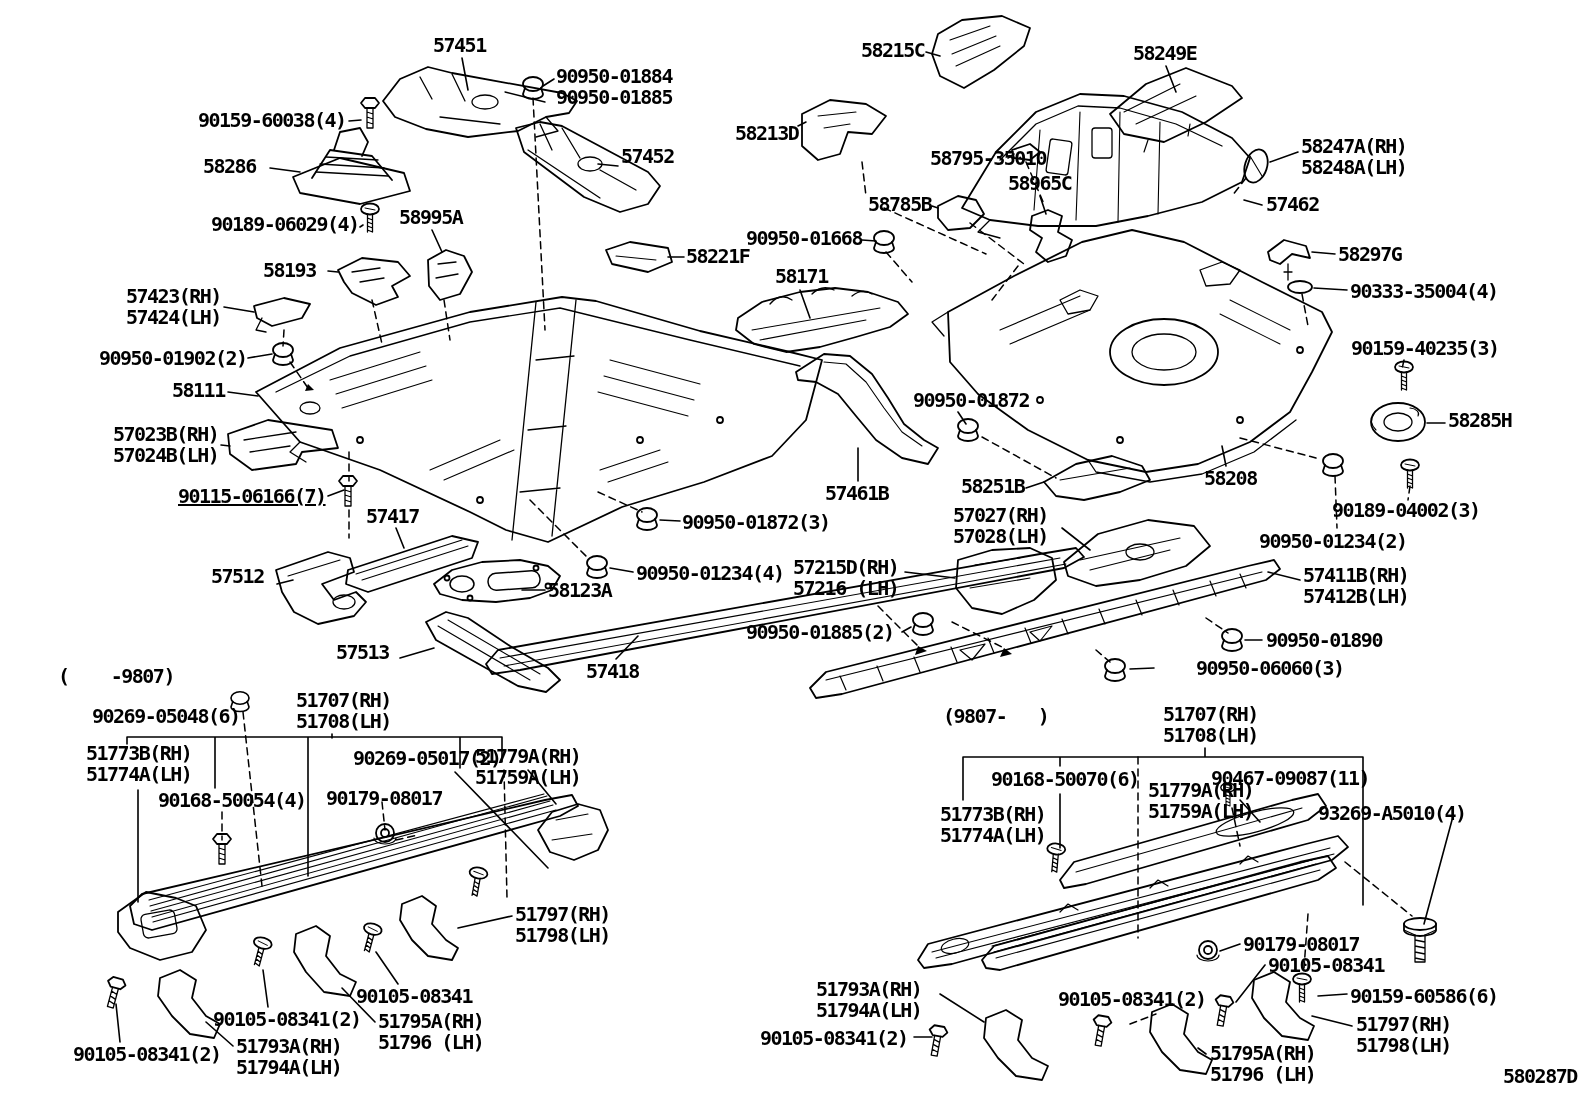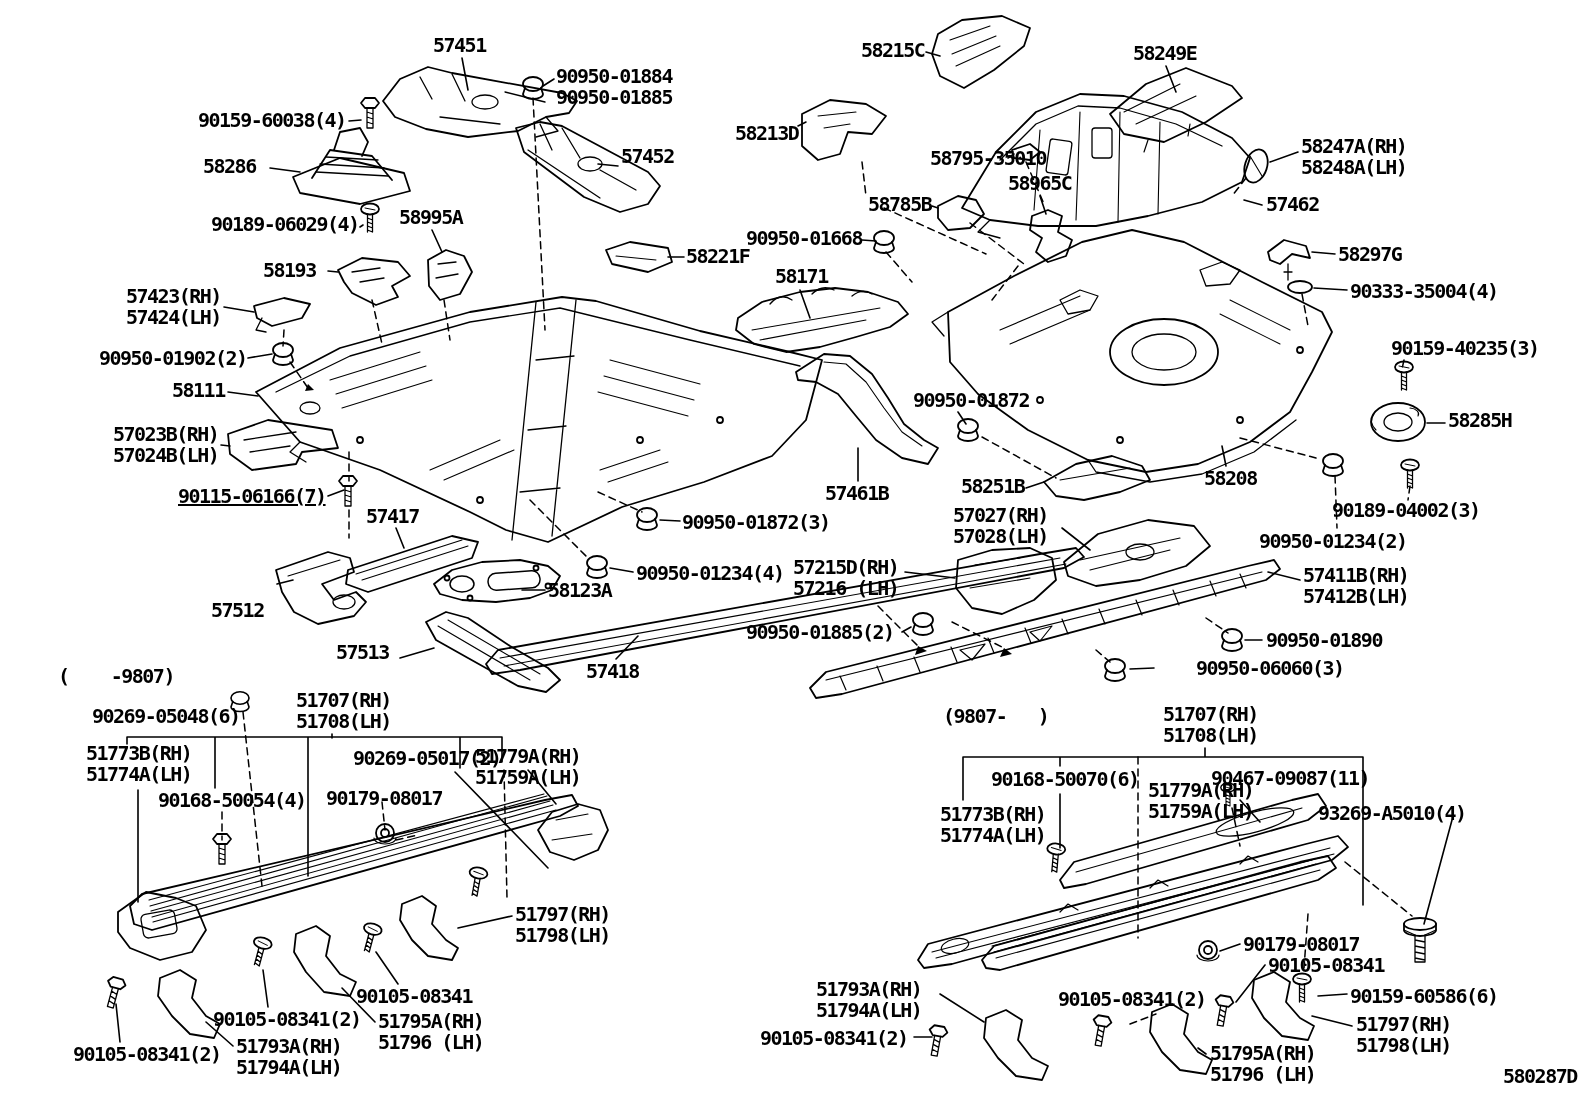--- a/index.html
+++ b/index.html
@@ -329,40 +329,40 @@
       <div class="plabel" style="left: 203px; top: 156px;"><div>58286</div></div>
       <div class="plabel" style="left: 211px; top: 214px;"><div>90189-06029(4)</div></div>
       <div class="plabel" style="left: 399px; top: 207px;"><div>58995A</div></div>
       <div class="plabel" style="left: 263px; top: 260px;"><div>58193</div></div>
       <div class="plabel" style="left: 126px; top: 286px;"><div>57423(RH)</div><div>57424(LH)</div></div>
       <div class="plabel" style="left: 99px; top: 348px;"><div>90950-01902(2)</div></div>
       <div class="plabel" style="left: 172px; top: 380px;"><div>58111</div></div>
       <div class="plabel" style="left: 113px; top: 424px;"><div>57023B(RH)</div><div>57024B(LH)</div></div>
       <div class="plabel" style="left: 178px; top: 486px; text-decoration: underline;"><div>90115-06166(7)</div></div>
       <div class="plabel" style="left: 366px; top: 506px;"><div>57417</div></div>
-      <div class="plabel" style="left: 211px; top: 566px; margin-top: 34px;"><div>57512</div></div>
+      <div class="plabel" style="left: 211px; top: 566px;"><div>57512</div></div>
       <div class="plabel" style="left: 548px; top: 580px;"><div>58123A</div></div>
       <div class="plabel" style="left: 336px; top: 642px;"><div>57513</div></div>
       <div class="plabel" style="left: 586px; top: 661px;"><div>57418</div></div>
       <div class="plabel" style="left: 682px; top: 512px;"><div>90950-01872(3)</div></div>
       <div class="plabel" style="left: 636px; top: 563px;"><div>90950-01234(4)</div></div>
       <div class="plabel" style="left: 861px; top: 40px;"><div>58215C</div></div>
       <div class="plabel" style="left: 1133px; top: 43px;"><div>58249E</div></div>
       <div class="plabel" style="left: 735px; top: 116px; margin-top: 7px;"><div>58213D</div></div>
       <div class="plabel" style="left: 891px; top: 148px; margin-left: 39px;"><div>58795-35010</div></div>
       <div class="plabel" style="left: 1008px; top: 173px;"><div>58965C</div></div>
       <div class="plabel" style="left: 868px; top: 194px;"><div>58785B</div></div>
       <div class="plabel" style="left: 746px; top: 228px;"><div>90950-01668</div></div>
       <div class="plabel" style="left: 686px; top: 246px;"><div>58221F</div></div>
       <div class="plabel" style="left: 775px; top: 266px;"><div>58171</div></div>
       <div class="plabel" style="left: 1301px; top: 136px;"><div>58247A(RH)</div><div>58248A(LH)</div></div>
       <div class="plabel" style="left: 1266px; top: 194px;"><div>57462</div></div>
       <div class="plabel" style="left: 1338px; top: 244px;"><div>58297G</div></div>
       <div class="plabel" style="left: 1350px; top: 281px;"><div>90333-35004(4)</div></div>
-      <div class="plabel" style="left: 1351px; top: 338px; margin-left: 40px;"><div>90159-40235(3)</div></div>
+      <div class="plabel" style="left: 1351px; top: 338px;"><div>90159-40235(3)</div></div>
       <div class="plabel" style="left: 1448px; top: 410px;"><div>58285H</div></div>
       <div class="plabel" style="left: 913px; top: 390px;"><div>90950-01872</div></div>
       <div class="plabel" style="left: 825px; top: 483px;"><div>57461B</div></div>
       <div class="plabel" style="left: 961px; top: 476px;"><div>58251B</div></div>
       <div class="plabel" style="left: 953px; top: 505px;"><div>57027(RH)</div><div>57028(LH)</div></div>
       <div class="plabel" style="left: 1204px; top: 468px;"><div>58208</div></div>
       <div class="plabel" style="left: 1288px; top: 500px; margin-left: 44px;"><div>90189-04002(3)</div></div>
       <div class="plabel" style="left: 1259px; top: 531px;"><div>90950-01234(2)</div></div>
       <div class="plabel" style="left: 1303px; top: 565px;"><div>57411B(RH)</div><div>57412B(LH)</div></div>
       <div class="plabel" style="left: 793px; top: 557px;"><div>57215D(RH)</div><div>57216 (LH)</div></div>

